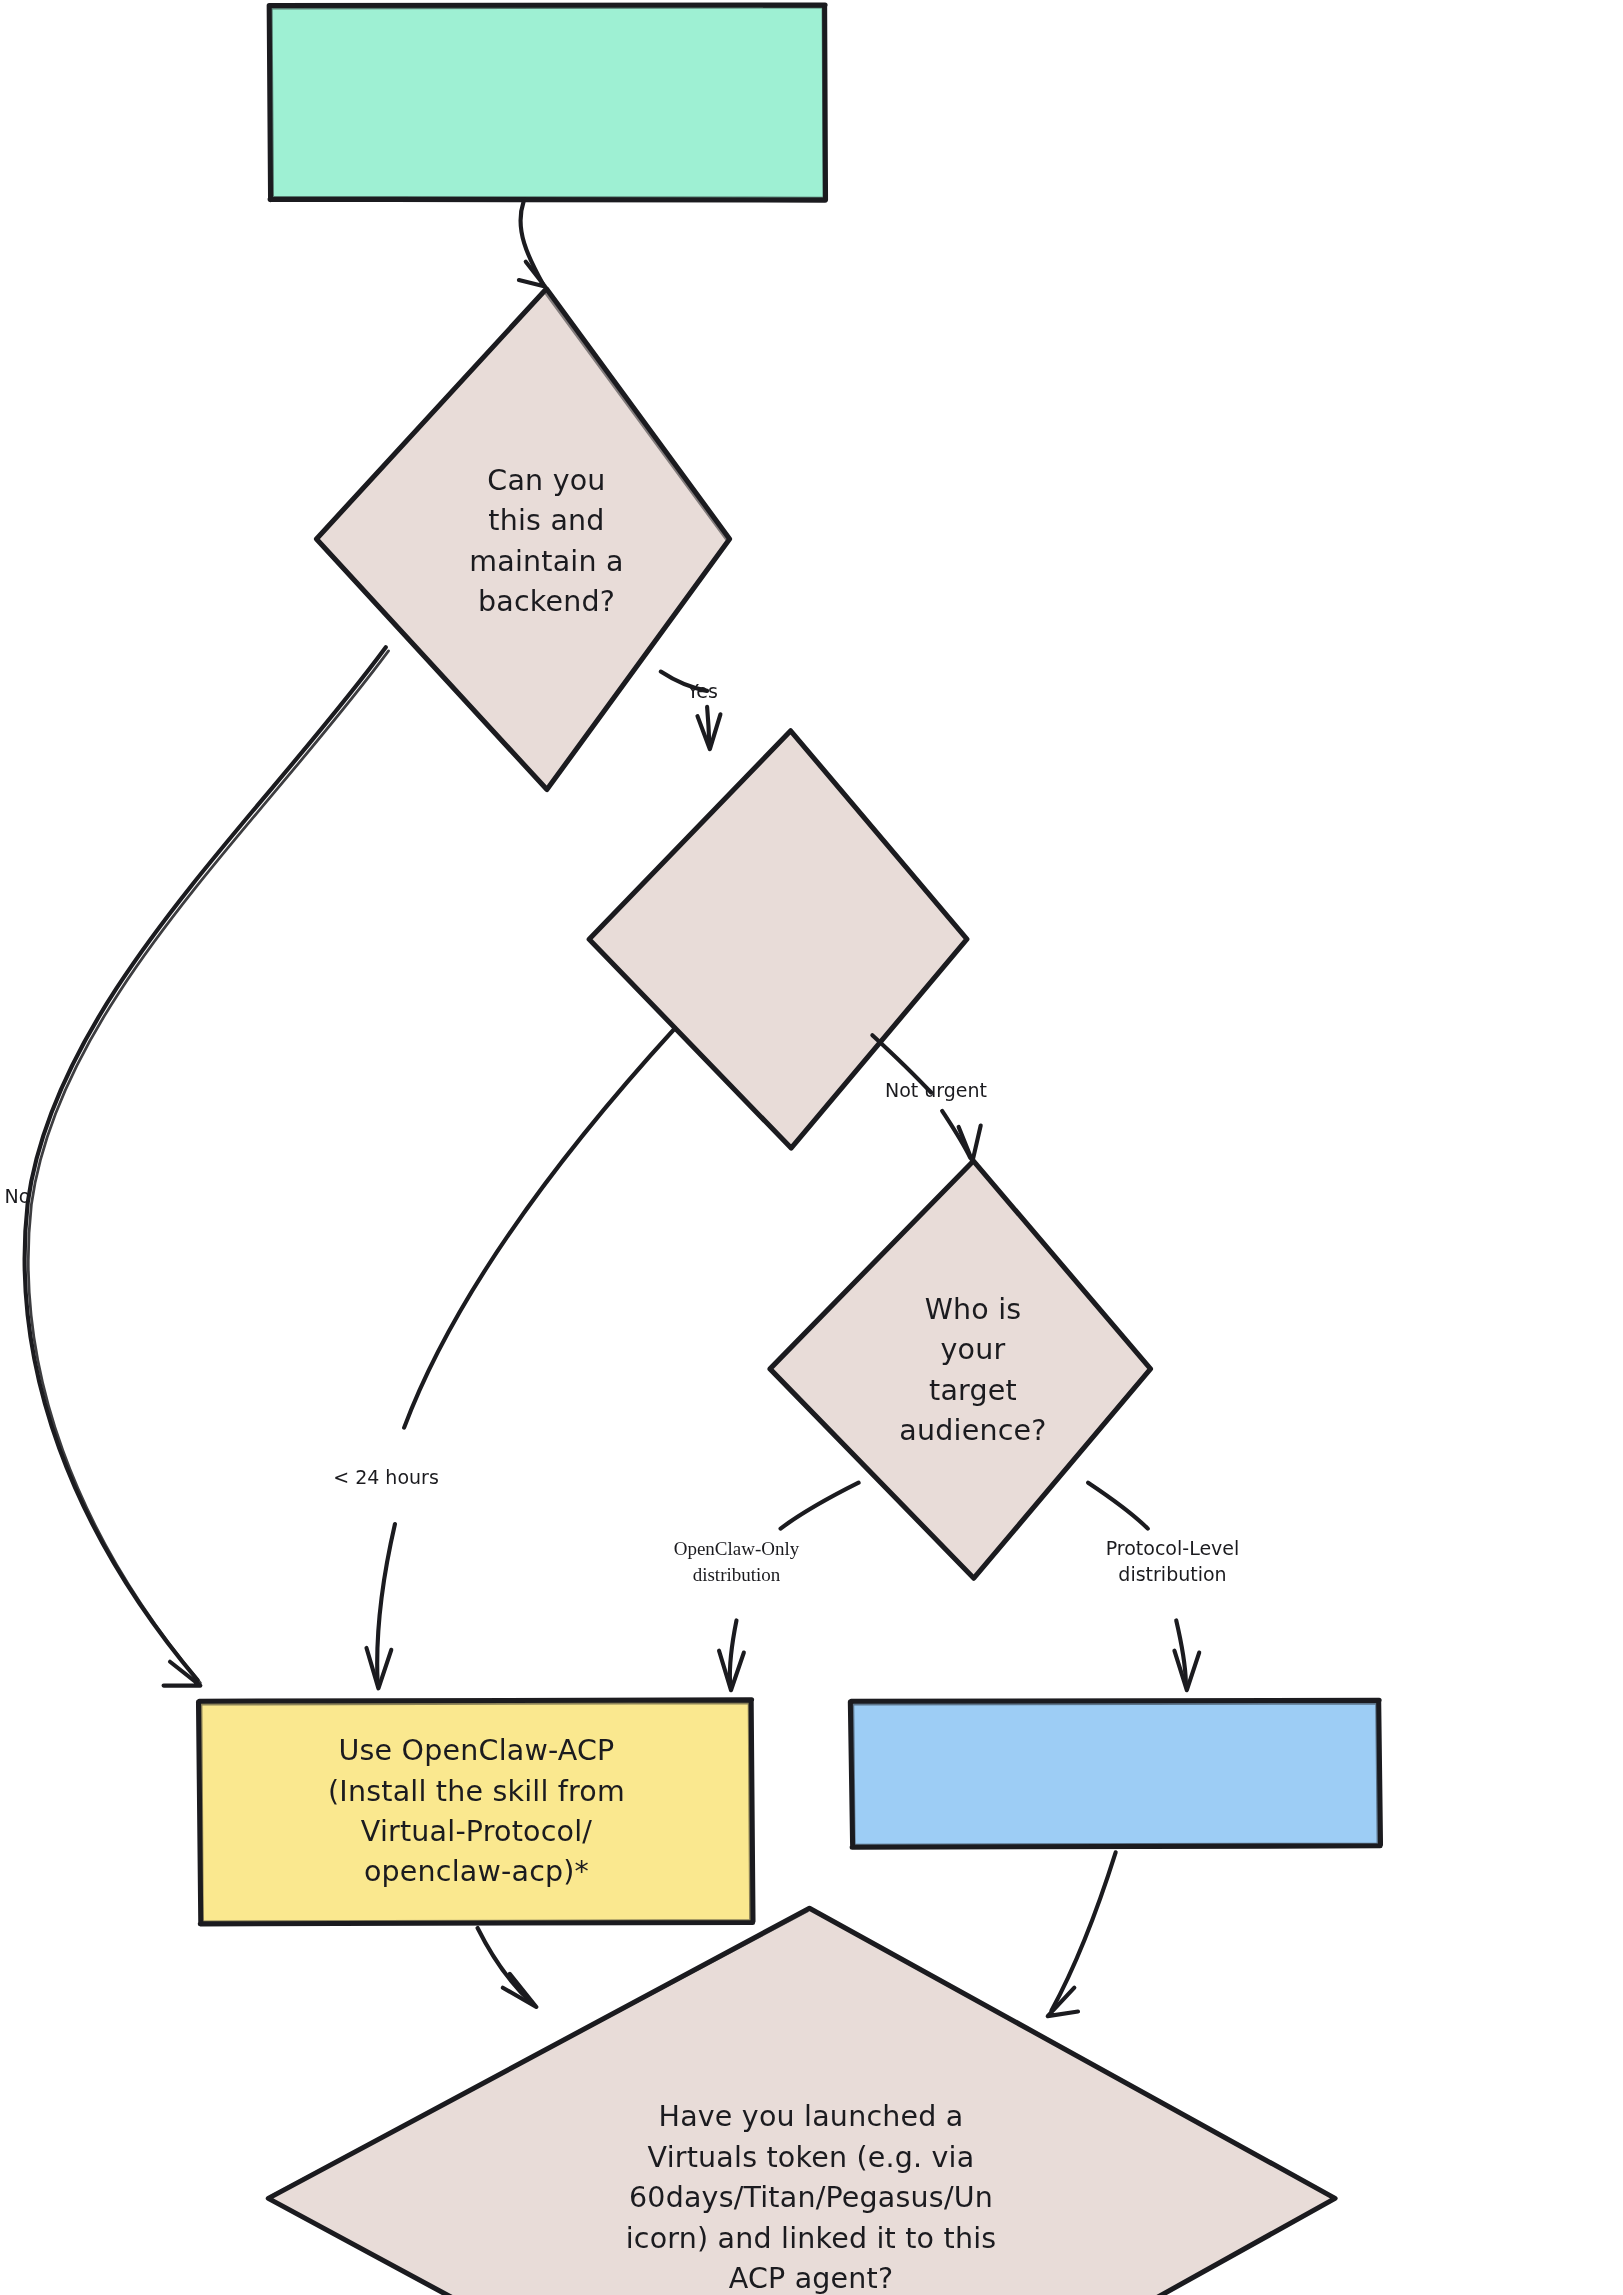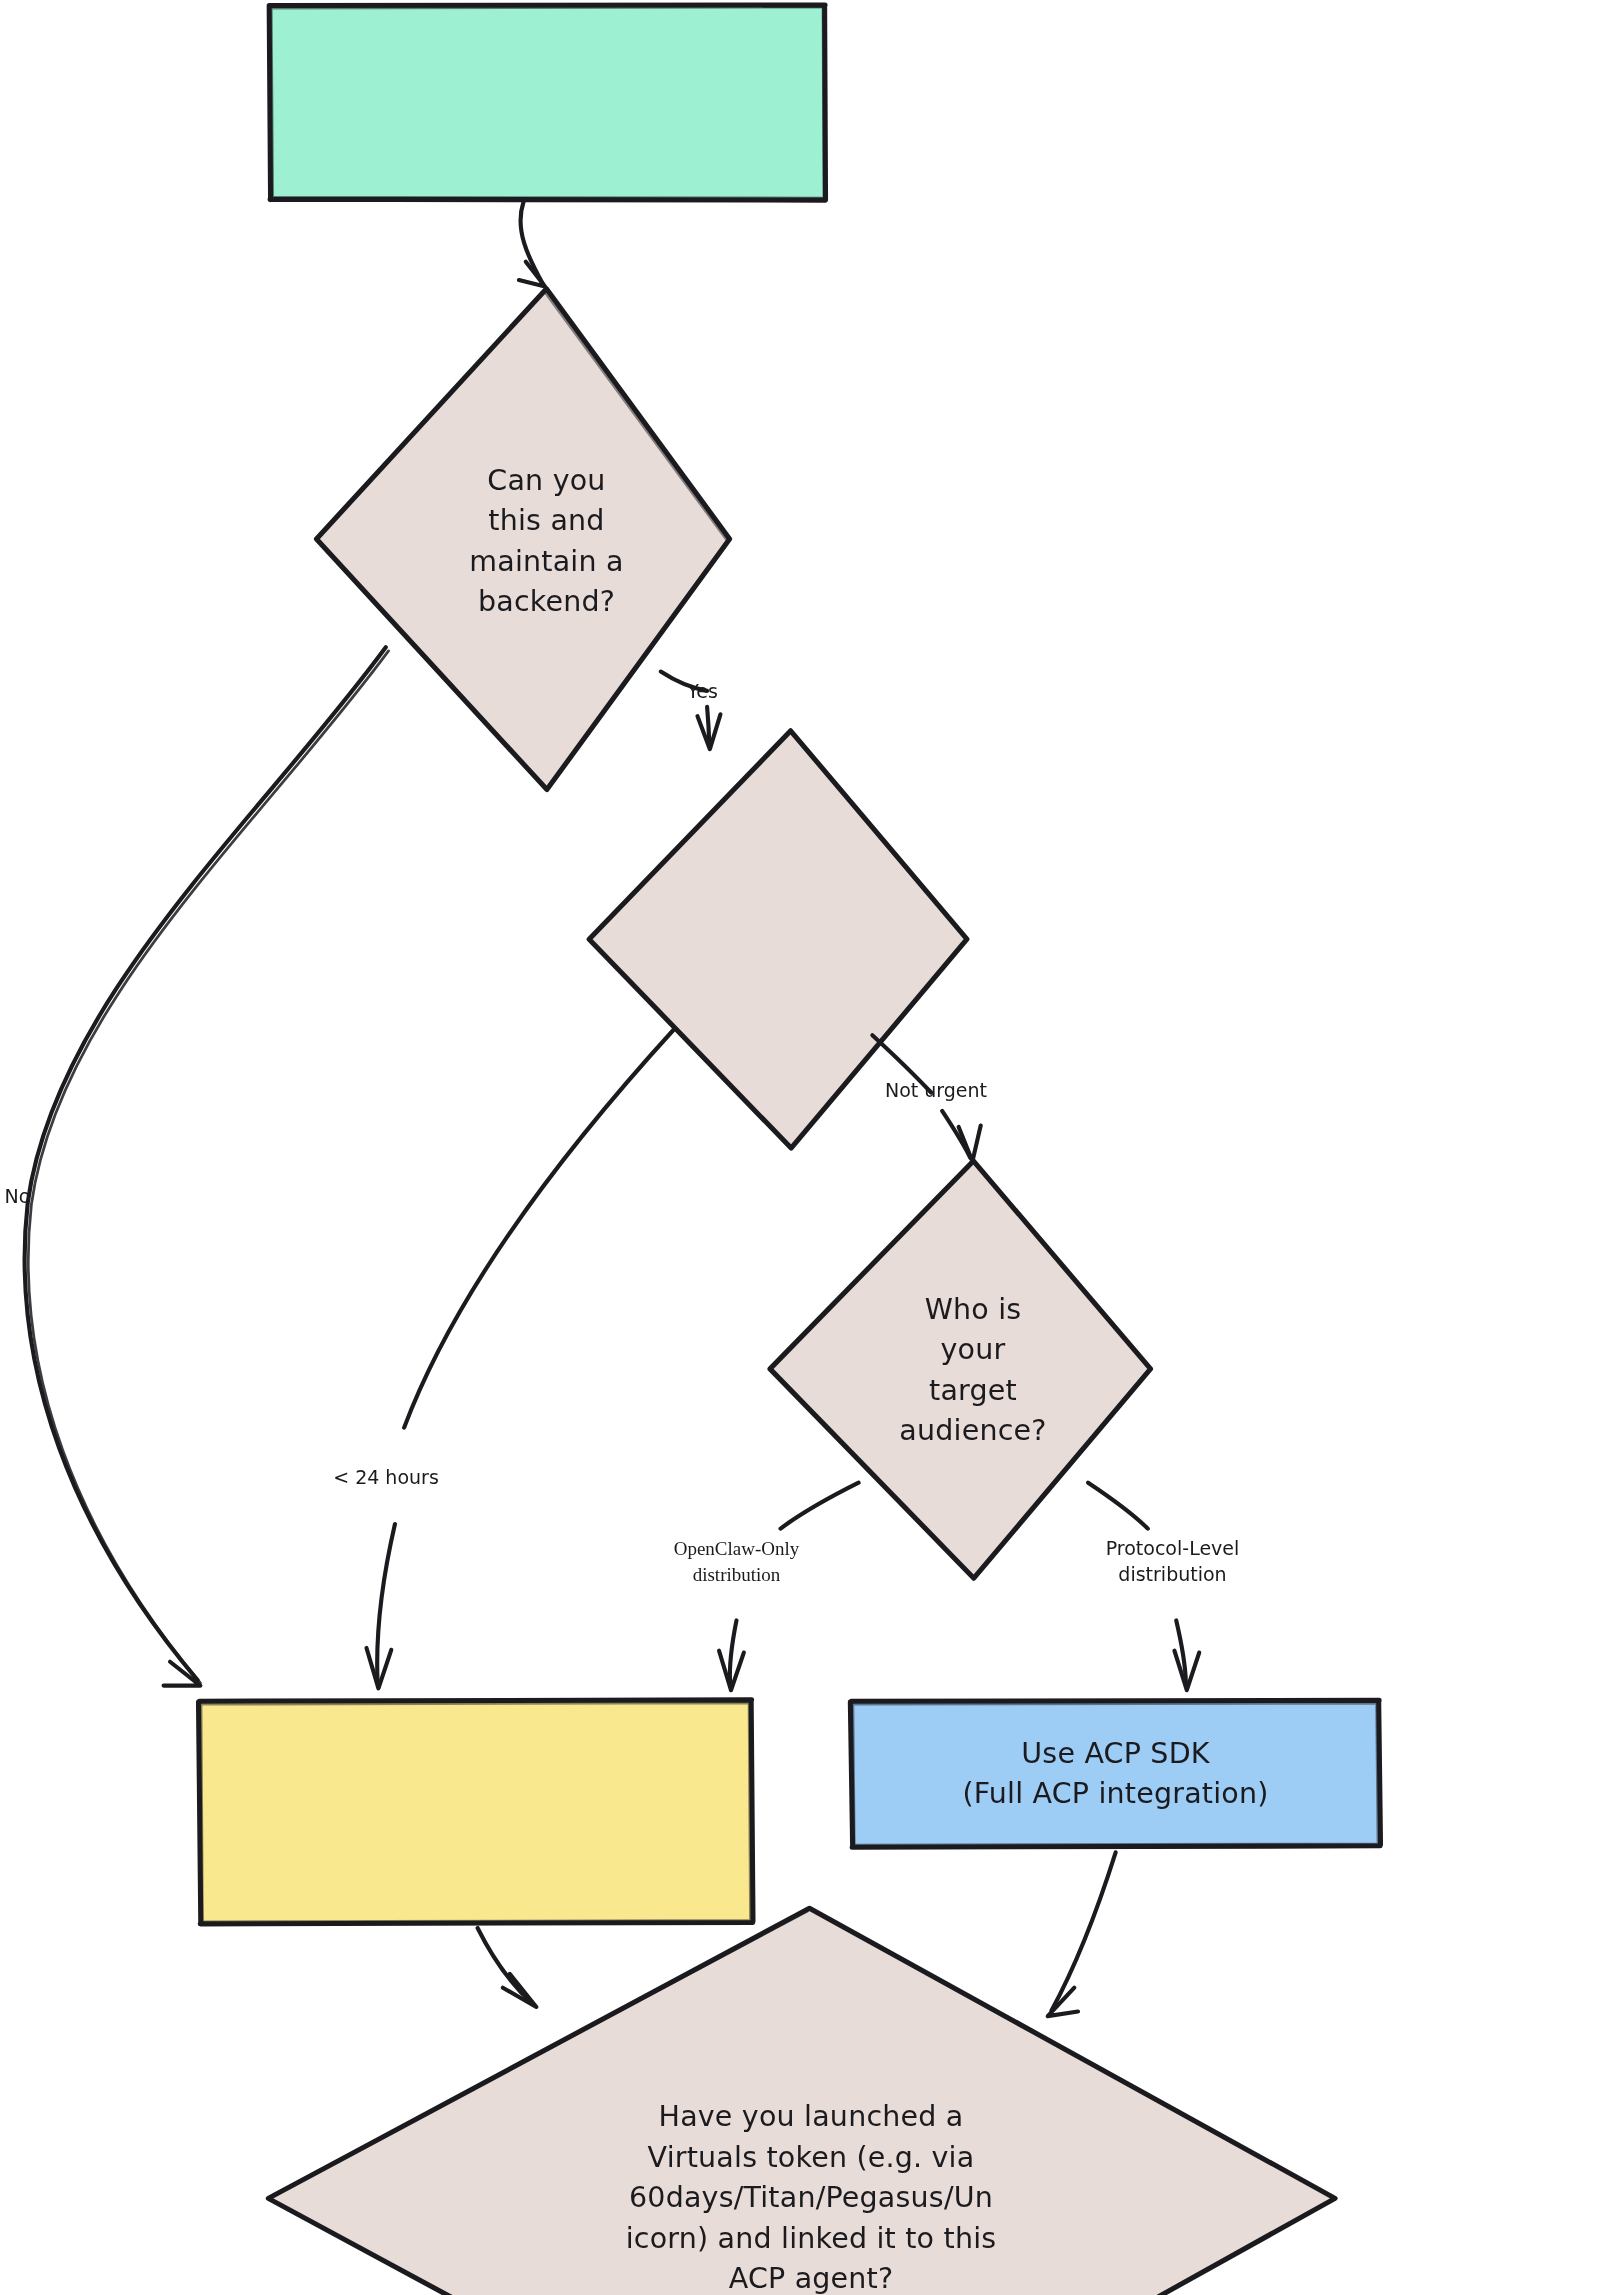--- a/index.html
+++ b/index.html
@@ -204,23 +204,25 @@
 this and
 maintain a
 backend?</div>
 
 
   <div class="node-text" style="left:840px; top:1244px; width:266px; height:253px; font-size:28.5px;">Who is
 your
 target
 audience?</div>
 
-
-  <div class="node-text" style="left:852px; top:1701px; width:527px; height:146px; font-size:28.5px;">Use ACP SDK
-(Full ACP integration)</div>
+  <div class="node-text" style="left:202px; top:1701px; width:549px; height:222px; font-size:28.5px;">Use OpenClaw-ACP
+(Install the skill from
+Virtual-Protocol/
+openclaw-acp)*</div>
+
 
   <div class="node-text" style="left:556px; top:2038px; width:510px; height:321px; font-size:28.5px;">Have you launched a
 Virtuals token (e.g. via
 60days/Titan/Pegasus/Un
 icorn) and linked it to this
 ACP agent?</div>
 
   <div class="edge-label" style="left:661px; top:679px; width:83px;">Yes</div>
 
   <div class="edge-label" style="left:4.6px; top:1184px; width:64px; text-align:left;">No</div>

